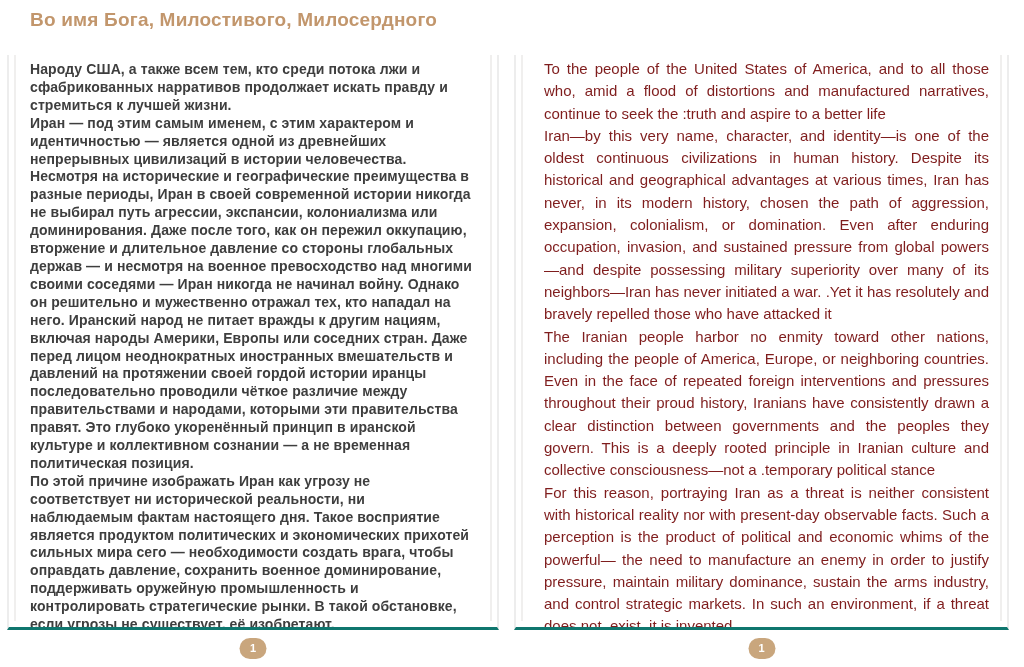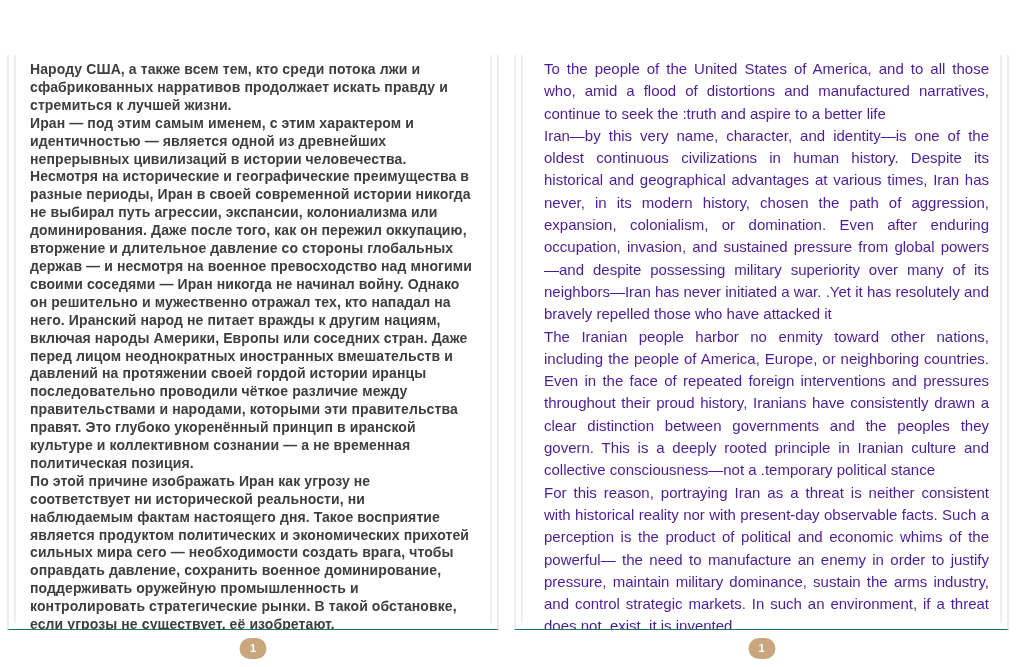--- a/index.html
+++ b/index.html
@@ -20,55 +20,56 @@
     font-family:"Liberation Sans", sans-serif;
   }
   #page-right .page-title {
     margin:9px 0 0 30px; font-size:19px; letter-spacing:-0.6px; word-spacing:-1.5px;
     font-family:"Liberation Serif", serif; color:#bf9168;
   }
 
   .sheet {
     position:absolute; top:55px; bottom:37px; left:0; right:0;
     border-left:2px solid #ededed; border-right:2px solid #ededed;
-    border-bottom:1px solid #0f766e; background:#ffffff;text-decoration:underline;
+    border-bottom:3px solid #0f766e; background:#ffffff;text-decoration:underline;
   }
   .sheet::before, .sheet::after {
     content:""; position:absolute; top:0; bottom:6px; width:2px; background:#f0efee;
   }
   .sheet::before { left:5px; }
   .sheet::after  { right:5px; }
 
   .body-text { position:absolute; top:0; left:0; right:0; bottom:0; overflow:hidden; }
   #page-left .body-text {
     padding:6px 25px 0 21px;
     font-size:14px; line-height:17.9px; font-weight:bold;
     color:#3e3e3e; text-align:left; letter-spacing:0.1px;
   }
   #page-right .body-text {
     padding:3px 18px 0 28px;
     font-size:15px; line-height:22.3px; font-weight:normal;
-    color:#4c1d95; text-align:justify;
+    color:#7f1d1d; text-align:justify;
   }
   .body-text p { margin:0; }
 
   .page-badge {
     position:absolute; bottom:8px; left:50%; transform:translateX(-50%);
     min-width:27px; height:21px; padding:0 7px; border-radius:11px;
     background:#c9a67d; color:#ffffff; font-size:11px; font-weight:bold;
     line-height:21px; text-align:center;
     font-family:"Liberation Sans", sans-serif;
   }
 </style>
 </head>
 <body>
 
 <div class="stage">
 
   <div class="page" id="page-left" lang="ru">
+    <h1 class="page-title">Во имя Бога, Милостивого, Милосердного</h1>
     <div class="sheet">
       <div class="body-text">
         <p>Народу США, а также всем тем, кто среди потока лжи и сфабрикованных нарративов продолжает искать правду и стремиться к лучшей жизни.</p>
         <p>Иран — под этим самым именем, с этим характером и идентичностью — является одной из древнейших непрерывных цивилизаций в истории человечества. Несмотря на исторические и географические преимущества в разные периоды, Иран в своей современной истории никогда не выбирал путь агрессии, экспансии, колониализма или доминирования. Даже после того, как он пережил оккупацию, вторжение и длительное давление со стороны глобальных держав — и несмотря на военное превосходство над многими своими соседями — Иран никогда не начинал войну. Однако он решительно и мужественно отражал тех, кто нападал на него. Иранский народ не питает вражды к другим нациям, включая народы Америки, Европы или соседних стран. Даже перед лицом неоднократных иностранных вмешательств и давлений на протяжении своей гордой истории иранцы последовательно проводили чёткое различие между правительствами и народами, которыми эти правительства правят. Это глубоко укоренённый принцип в иранской культуре и коллективном сознании — а не временная политическая позиция.</p>
         <p>По этой причине изображать Иран как угрозу не соответствует ни исторической реальности, ни наблюдаемым фактам настоящего дня. Такое восприятие является продуктом политических и экономических прихотей сильных мира сего — необходимости создать врага, чтобы оправдать давление, сохранить военное доминирование, поддерживать оружейную промышленность и контролировать стратегические рынки. В такой обстановке, если угрозы не существует, её изобретают.</p>
       </div>
     </div>
     <div class="page-badge">1</div>
   </div>
 

